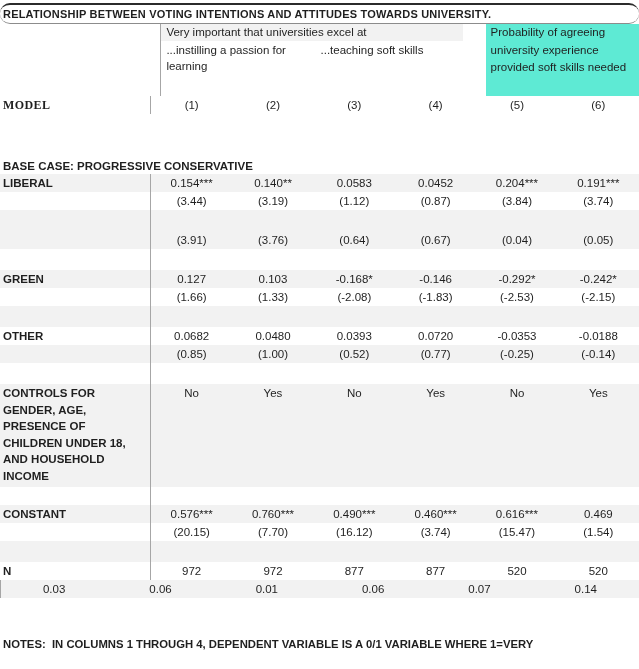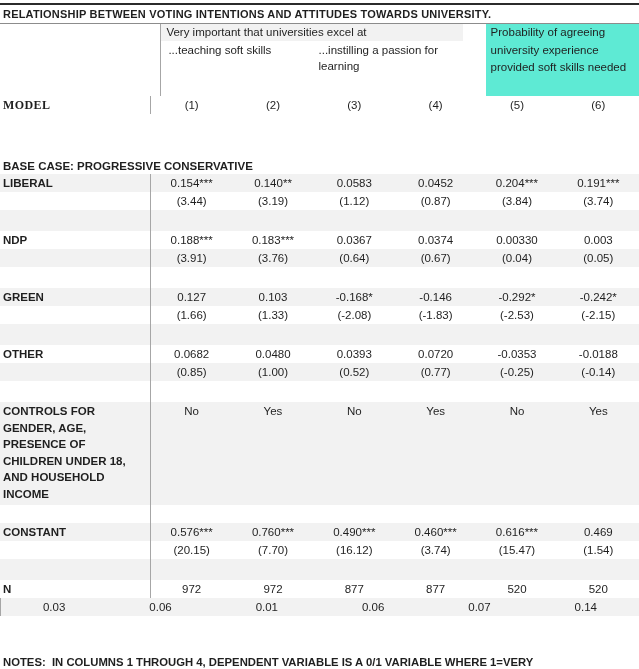--- a/index.html
+++ b/index.html
@@ -1,20 +1,20 @@
 <!DOCTYPE html>
 <html><head>
 <meta charset="utf-8">
 <style>
   html,body{margin:0;padding:0;background:#ffffff;}
   body{width:639px;height:669px;font-family:"Liberation Sans","DejaVu Sans",sans-serif;color:#1f1f1f;}
   .page{position:relative;width:639px;height:669px;background:#fff;overflow:hidden;}
 
   .title{margin-top:3px;border-top:2px solid #2b2b2b;border-bottom:1px solid #8c8c8c;
-         padding:3px 2px 3px 3px;font-weight:bold;font-size:11px;line-height:12px;letter-spacing:.2px;}
+         padding:3px 2px 3px 3px;font-weight:bold;font-size:11px;line-height:12px;letter-spacing:.2px;border-radius:10px;}
 
   
   .hdr{display:flex;height:72px;gap:20px;}
   .hdr-spacer{width:150px;}
   .hdr-mid{width:326px;box-sizing:border-box;border-left:1px solid #a6a6a6;}
   .hdr-g1{background:#f2f2f2;height:17px;font-size:11.5px;line-height:17px;padding-left:5px;margin-right:3px;}
   .hdr-subs{display:flex;padding-top:1px;}
   .hdr-sub{width:50%;box-sizing:border-box;font-size:11.5px;line-height:16px;}
   .hdr-sub.s1{padding-left:5px;padding-right:14px;}
   .hdr-sub.s2{padding-left:7px;padding-right:6px;}
@@ -47,22 +47,22 @@
 
 <div class="page">
 
   <div class="title">RELATIONSHIP BETWEEN VOTING INTENTIONS AND ATTITUDES TOWARDS UNIVERSITY.</div>
 
   <div class="hdr">
     <div class="hdr-spacer"></div>
     <div class="hdr-mid">
       <div class="hdr-g1">Very important that universities excel at</div>
       <div class="hdr-subs">
+        <div class="hdr-sub s1">...instilling a passion for learning</div>
         <div class="hdr-sub s2">...teaching soft skills</div>
-        <div class="hdr-sub s1">...instilling a passion for learning</div>
       </div>
     </div>
     <div class="hdr-right">Probability of agreeing university experience provided soft skills needed</div>
   </div>
 
   <div class="row r18 model-row">
     <div class="lbl">MODEL</div>
     <div class="data">
       <div class="c">(1)</div>
       <div class="c">(2)</div>
@@ -95,31 +95,20 @@
       <div class="c">(0.87)</div>
       <div class="c">(3.84)</div>
       <div class="c">(3.74)</div>
     </div>
   </div>
   <div class="row blank g">
     <div class="lbl"></div>
     <div class="data"></div>
   </div>
 
-  <div class="row r18">
-    <div class="lbl">NDP</div>
-    <div class="data">
-      <div class="c">0.188***</div>
-      <div class="c">0.183***</div>
-      <div class="c">0.0367</div>
-      <div class="c">0.0374</div>
-      <div class="c">0.00330</div>
-      <div class="c">0.003</div>
-    </div>
-  </div>
   <div class="row r18 g">
     <div class="lbl"></div>
     <div class="data">
       <div class="c">(3.91)</div>
       <div class="c">(3.76)</div>
       <div class="c">(0.64)</div>
       <div class="c">(0.67)</div>
       <div class="c">(0.04)</div>
       <div class="c">(0.05)</div>
     </div>

